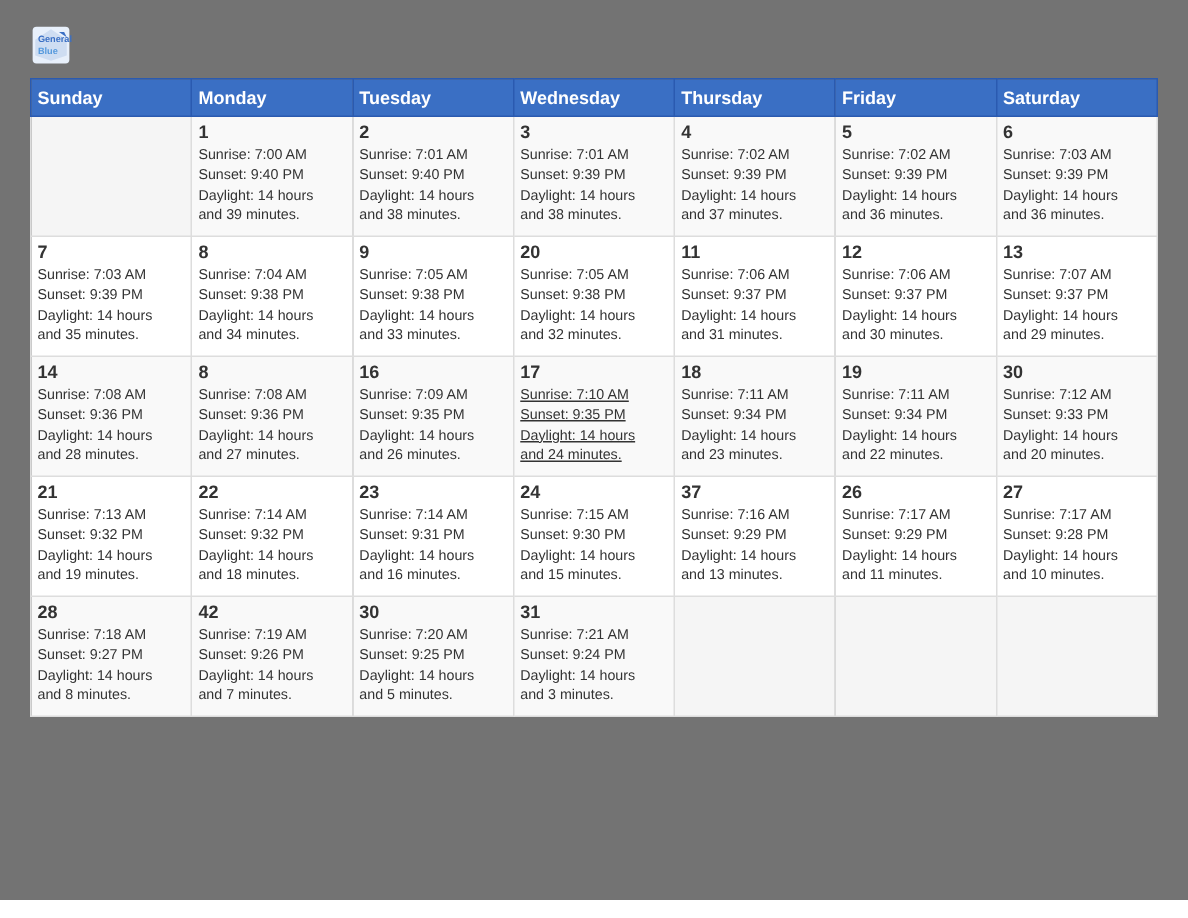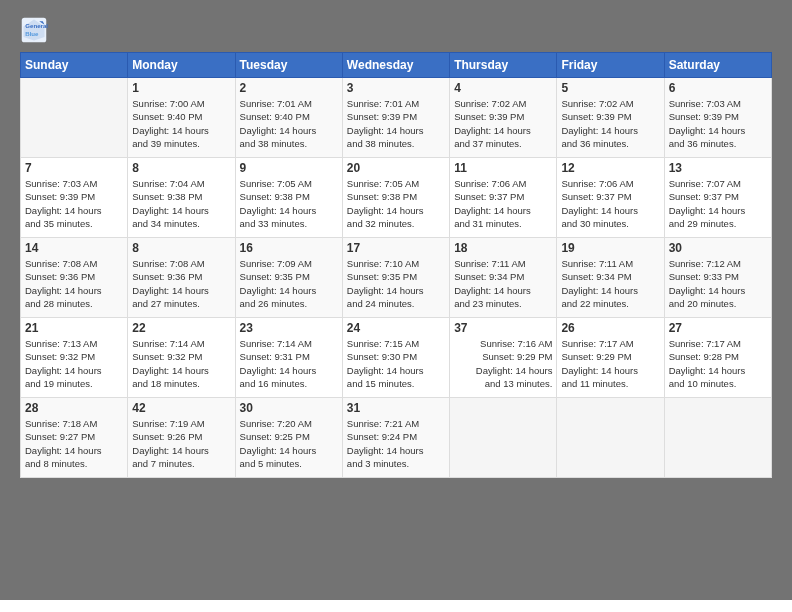--- a/index.html
+++ b/index.html
@@ -247,21 +247,21 @@
           </td>
           <td>
             <div class="day-number">16</div>
             <div class="day-info" style="white-space: pre-line;">Sunrise: 7:09 AM
 Sunset: 9:35 PM
 Daylight: 14 hours
 and 26 minutes.</div>
           </td>
           <td>
             <div class="day-number">17</div>
-            <div class="day-info" style="white-space: pre-line;">Sunrise: 7:10 AM
+            <div class="day-info" style="white-space: pre-line; text-decoration: underline;">Sunrise: 7:10 AM
 Sunset: 9:35 PM
 Daylight: 14 hours
 and 24 minutes.</div>
           </td>
           <td>
             <div class="day-number">18</div>
             <div class="day-info" style="white-space: pre-line;">Sunrise: 7:11 AM
 Sunset: 9:34 PM
 Daylight: 14 hours
 and 23 minutes.</div>
@@ -305,21 +305,21 @@
           </td>
           <td>
             <div class="day-number">24</div>
             <div class="day-info" style="white-space: pre-line;">Sunrise: 7:15 AM
 Sunset: 9:30 PM
 Daylight: 14 hours
 and 15 minutes.</div>
           </td>
           <td>
             <div class="day-number">37</div>
-            <div class="day-info" style="white-space: pre-line; text-align: right;">Sunrise: 7:16 AM
+            <div class="day-info" style="white-space: pre-line;">Sunrise: 7:16 AM
 Sunset: 9:29 PM
 Daylight: 14 hours
 and 13 minutes.</div>
           </td>
           <td>
             <div class="day-number">26</div>
             <div class="day-info" style="white-space: pre-line;">Sunrise: 7:17 AM
 Sunset: 9:29 PM
 Daylight: 14 hours
 and 11 minutes.</div>

